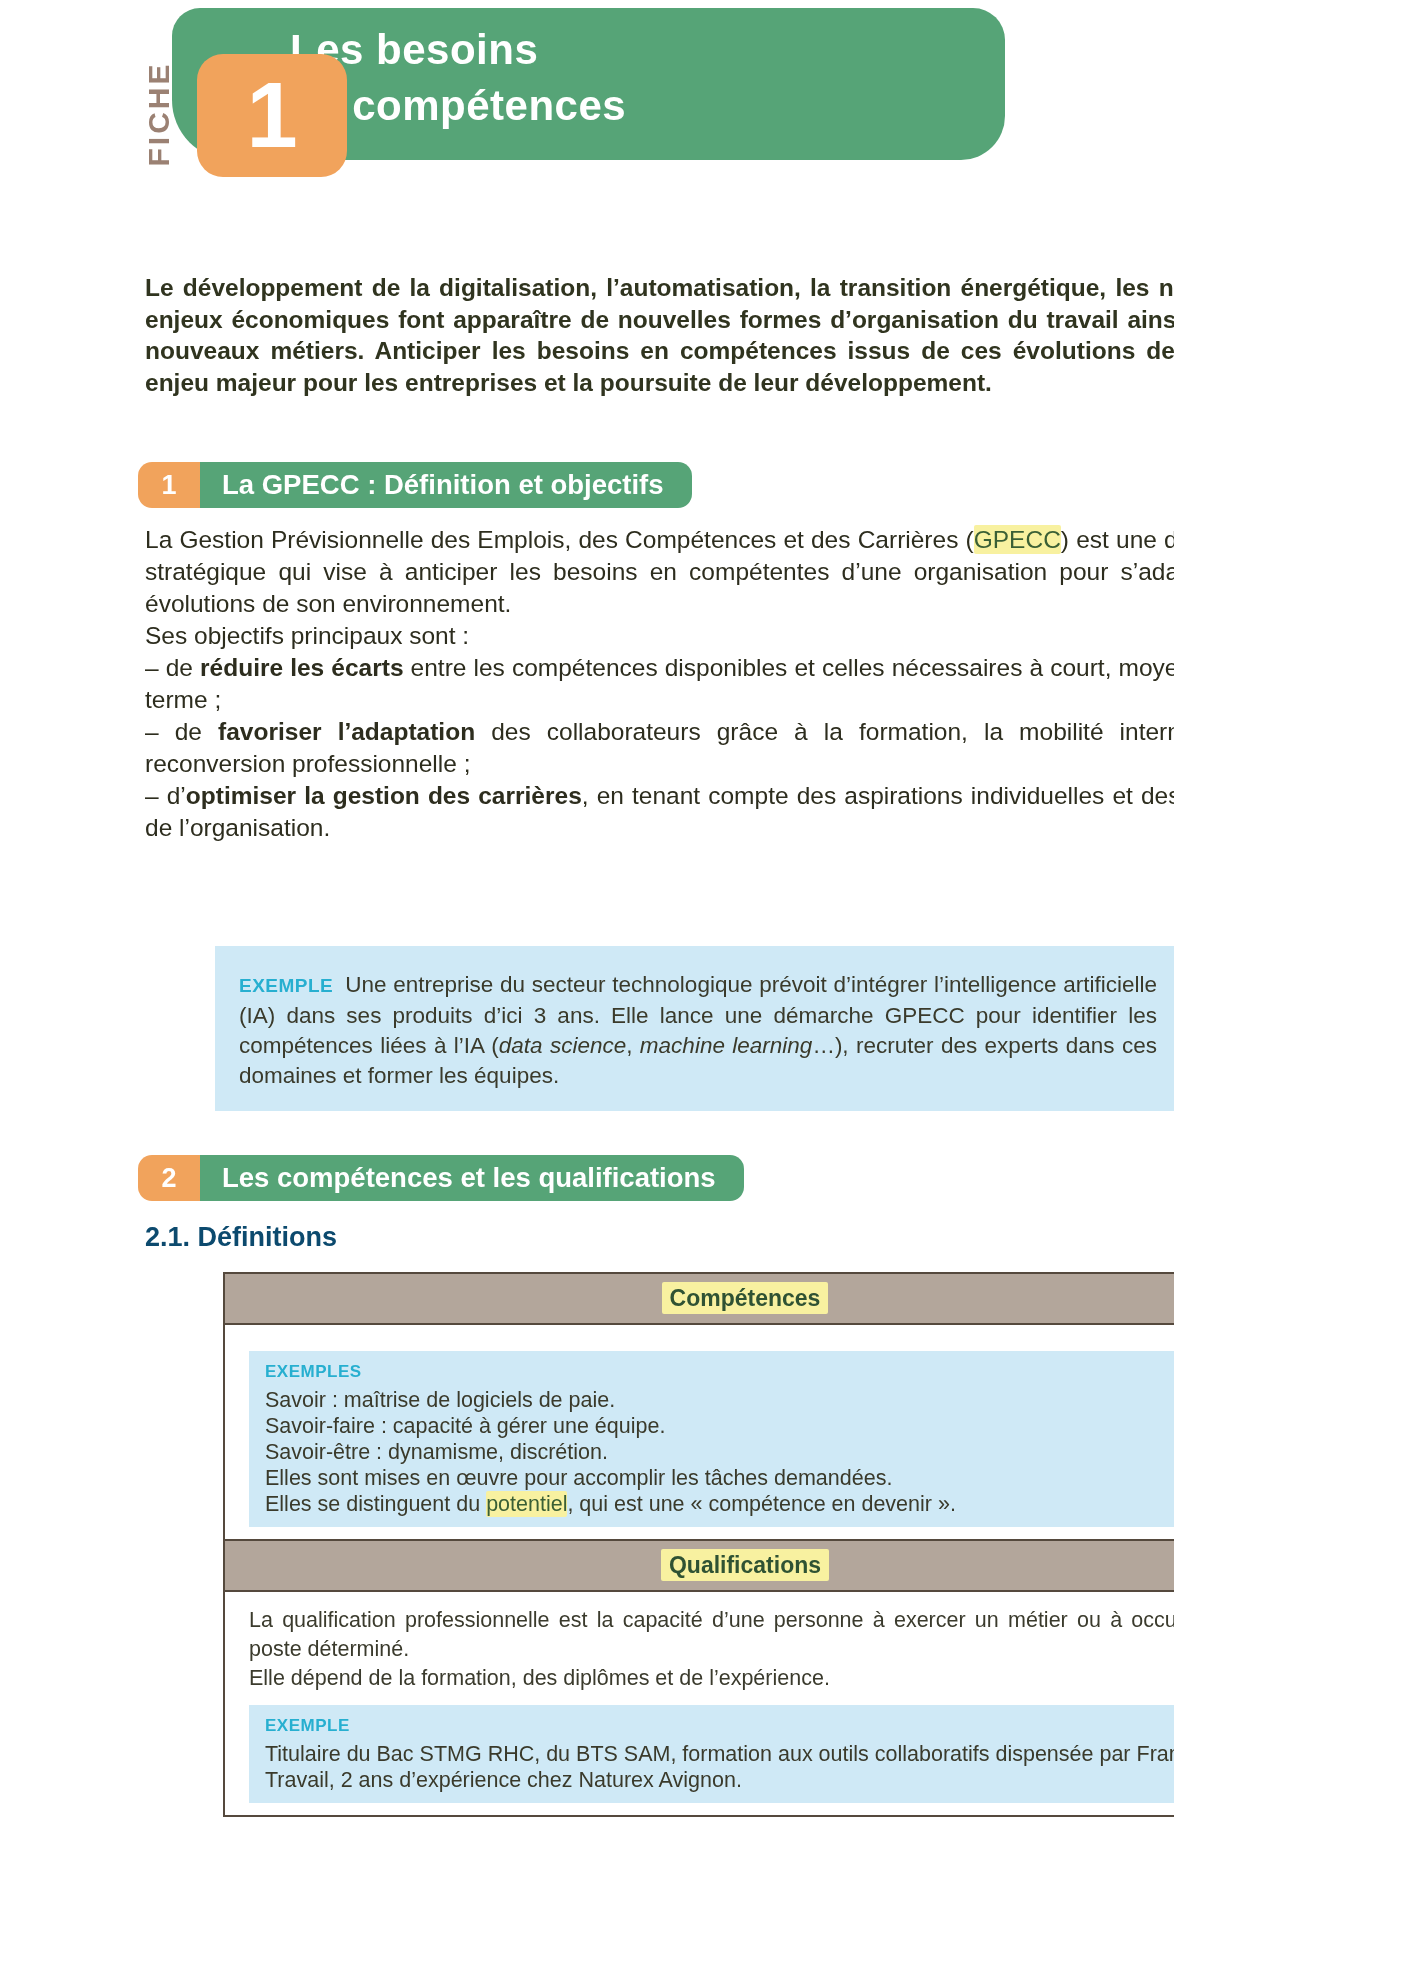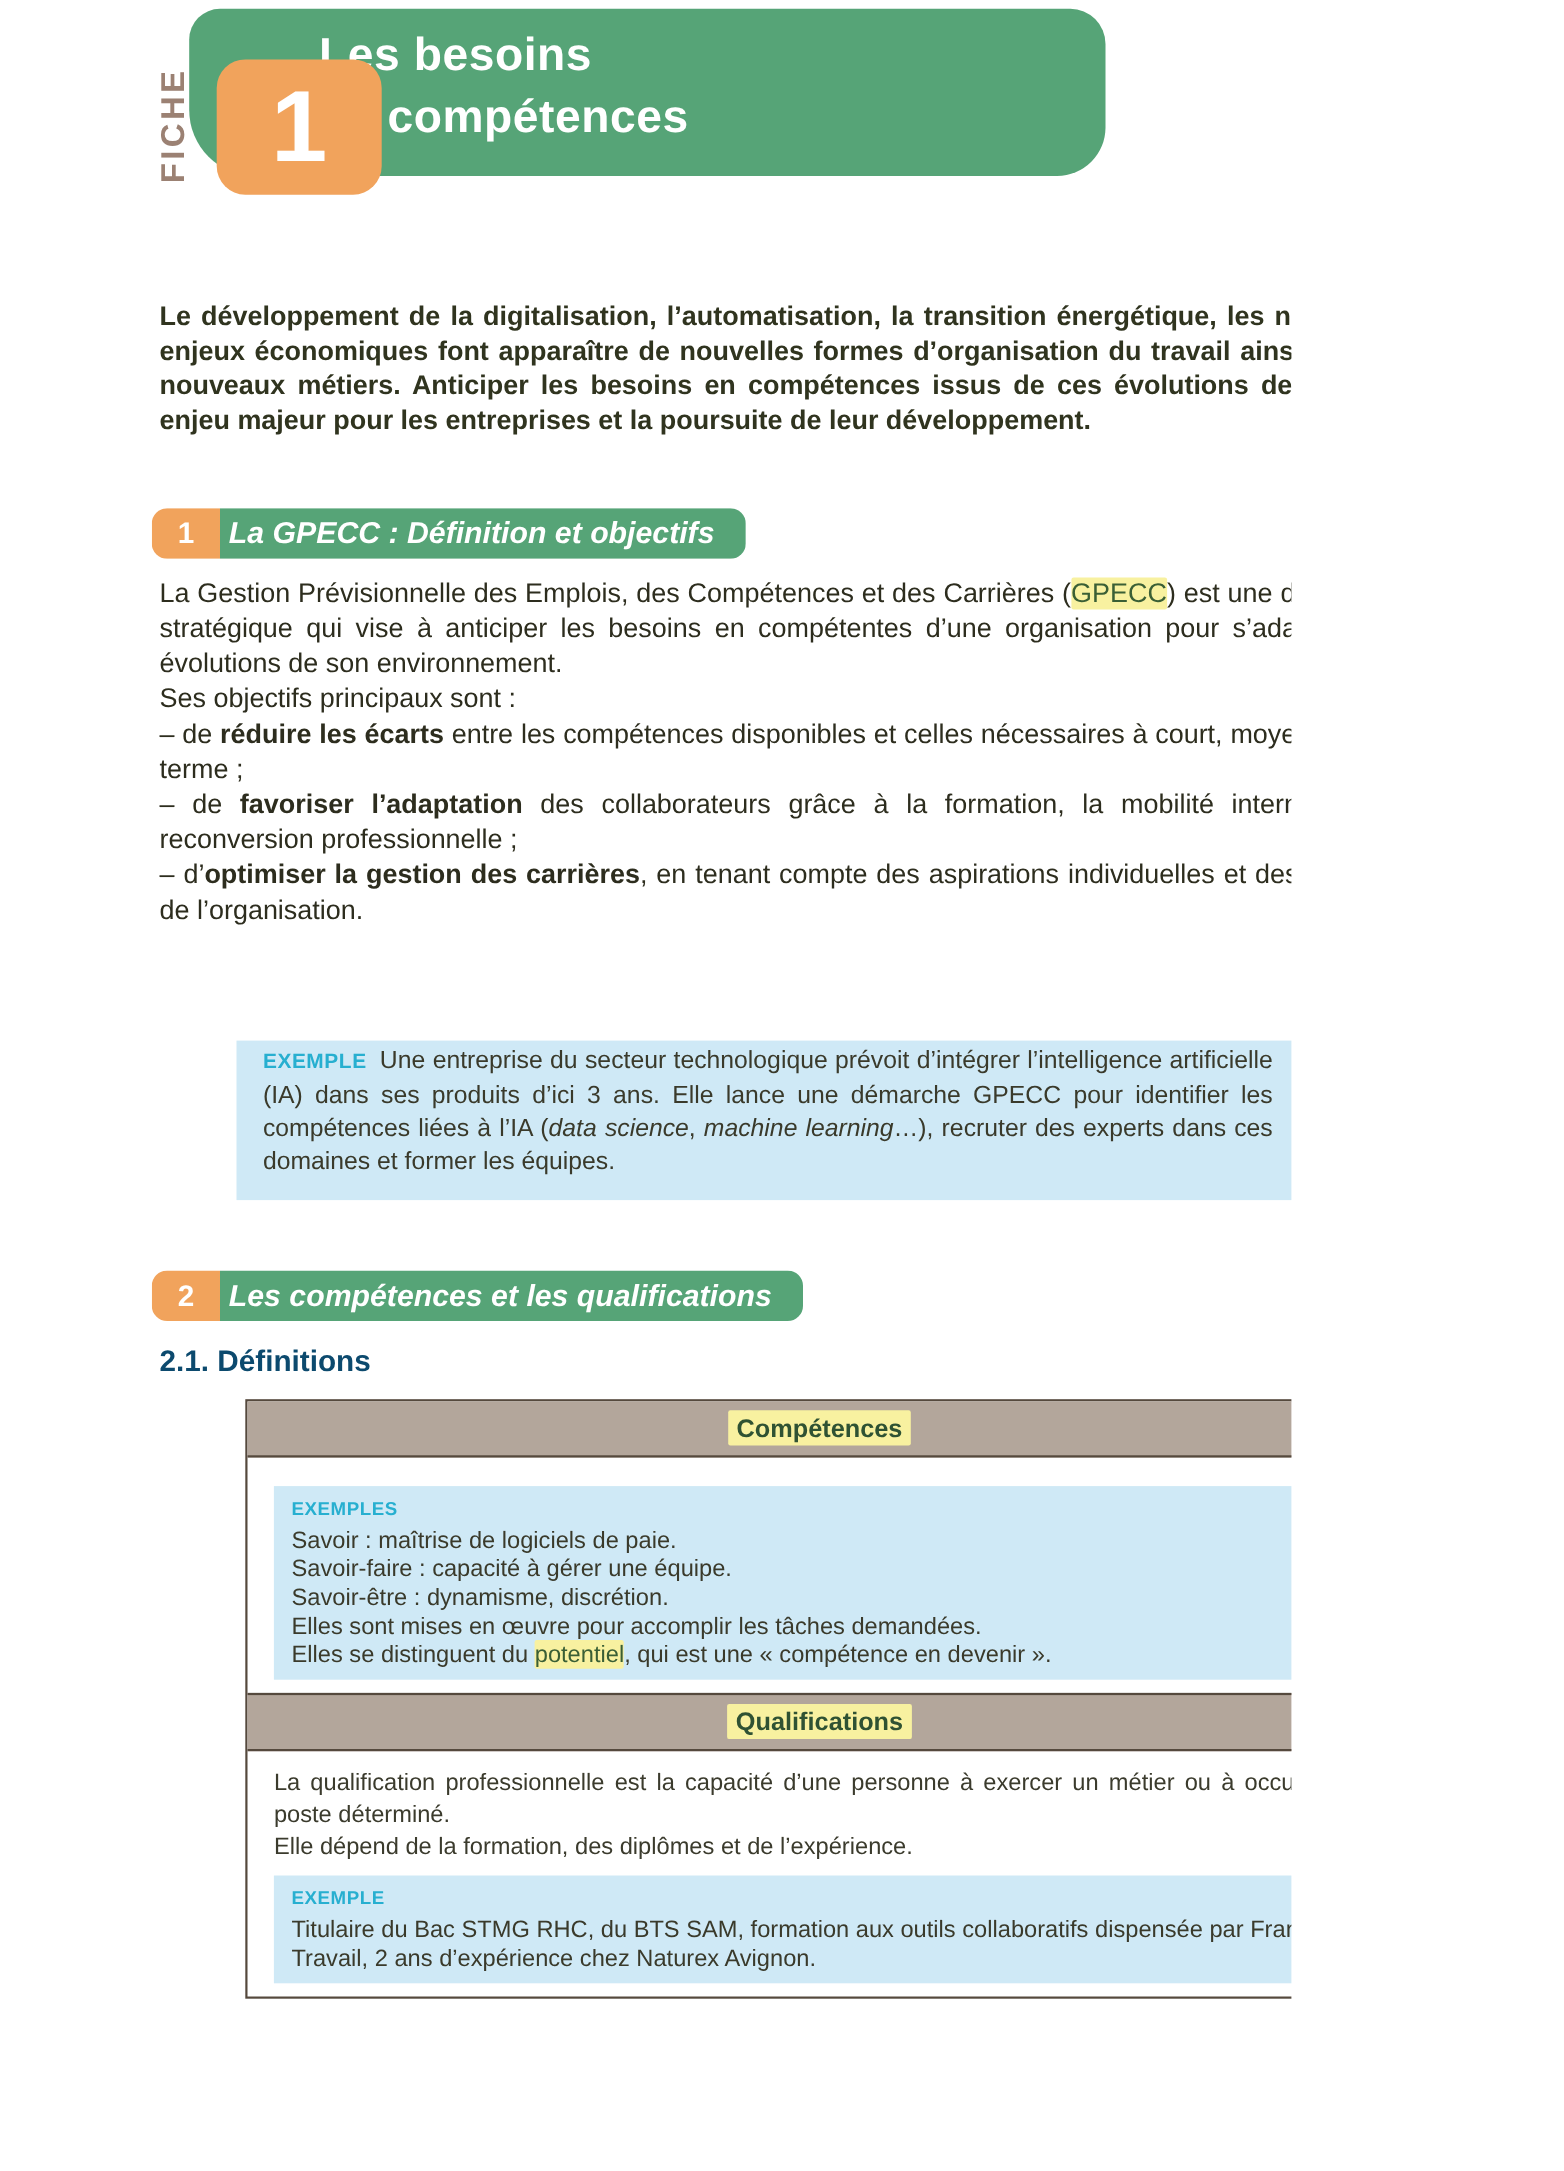--- a/index.html
+++ b/index.html
@@ -106,23 +106,22 @@
     font-weight: bold;
     font-size: 27px;
     display: flex; align-items: center; justify-content: center;
   }
   .pill-title {
     background: #56a477;
     color: #ffffff;
     font-weight: bold;
     font-size: 27.5px;
     line-height: 46px;
-    padding: 0 28px 0 8px;
+    padding: 0 28px 0 22px;
     white-space: nowrap;
-    font-style: italic;
   }
   .pill-1 { left: 138px; top: 462px; }
   .pill-2 { left: 138px; top: 1155px; }
 
   
   .s1-content {
     position: absolute;
     left: 145px; top: 524px;
     width: 1128px;
     font-size: 24.5px;
@@ -140,21 +139,21 @@
 
   
   .example-box {
     background: #cfe9f6;
     color: #3a3a2b;
   }
   .ex-standalone {
     position: absolute;
     left: 215px; top: 946px;
     width: 918px;
-    padding: 3px 24px 20px 24px;
+    padding: 24px 24px 20px 24px;
     font-size: 22.5px;
     line-height: 30px;
     text-align: justify;
   }
   .ex-label {
     color: #27afd0;
     font-weight: bold;
     font-size: 19px;
     letter-spacing: 0.5px;
     margin-right: 12px;

